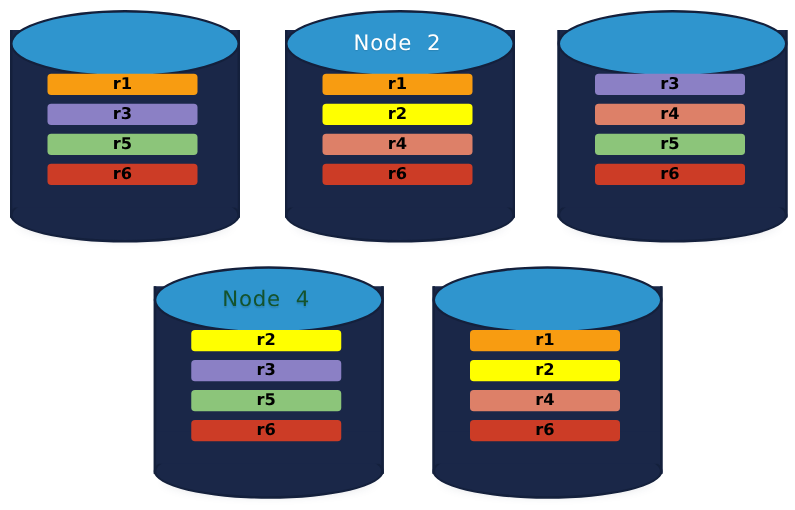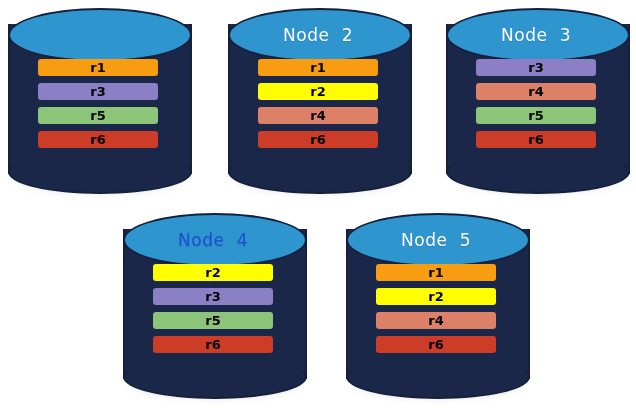--- a/index.html
+++ b/index.html
@@ -172,50 +172,48 @@
     <div class="bar" style="background: rgb(204, 60, 38); color: rgb(0, 0, 0);">r6</div>
   </div>
 </div>
 
 <div class="node" style="left:444px; top:8px;">
   <div class="node-shadow"></div>
   <div class="node-body" style="background: rgb(26, 39, 72);"></div>
   <div class="node-bottom" style="background: rgb(26, 39, 72); border-color: rgb(20, 32, 60);"></div>
   <div class="node-seam" style="background: rgb(26, 39, 72);"></div>
   <div class="node-top" style="background: rgb(47, 149, 206); border-color: rgb(20, 32, 60);"></div>
-  <div class="node-title" style="color: rgb(255, 255, 255);">Node  3</div>
   <div class="bars">
     <div class="bar" style="background: rgb(139, 128, 197); color: rgb(0, 0, 0);">r3</div>
     <div class="bar" style="background: rgb(221, 128, 104); color: rgb(0, 0, 0);">r4</div>
     <div class="bar" style="background: rgb(140, 197, 122); color: rgb(0, 0, 0);">r5</div>
     <div class="bar" style="background: rgb(204, 60, 38); color: rgb(0, 0, 0);">r6</div>
   </div>
 </div>
 
 <div class="node" style="left:121px; top:213px;">
   <div class="node-shadow"></div>
   <div class="node-body" style="background: rgb(26, 39, 72);"></div>
   <div class="node-bottom" style="background: rgb(26, 39, 72); border-color: rgb(20, 32, 60);"></div>
   <div class="node-seam" style="background: rgb(26, 39, 72);"></div>
   <div class="node-top" style="background: rgb(47, 149, 206); border-color: rgb(20, 32, 60);"></div>
-  <div class="node-title" style="color: #1d4ed8;">Node  4</div>
+  <div class="node-title" style="color: #14532d;">Node  4</div>
   <div class="bars">
     <div class="bar" style="background: rgb(255, 255, 0); color: rgb(0, 0, 0);">r2</div>
     <div class="bar" style="background: rgb(139, 128, 197); color: rgb(0, 0, 0);">r3</div>
     <div class="bar" style="background: rgb(140, 197, 122); color: rgb(0, 0, 0);">r5</div>
     <div class="bar" style="background: rgb(204, 60, 38); color: rgb(0, 0, 0);">r6</div>
   </div>
 </div>
 
 <div class="node" style="left:344px; top:213px;">
   <div class="node-shadow"></div>
   <div class="node-body" style="background: rgb(26, 39, 72);"></div>
   <div class="node-bottom" style="background: rgb(26, 39, 72); border-color: rgb(20, 32, 60);"></div>
   <div class="node-seam" style="background: rgb(26, 39, 72);"></div>
   <div class="node-top" style="background: rgb(47, 149, 206); border-color: rgb(20, 32, 60);"></div>
-  <div class="node-title" style="color: rgb(255, 255, 255);">Node  5</div>
   <div class="bars">
     <div class="bar" style="background: rgb(248, 156, 17); color: rgb(0, 0, 0);">r1</div>
     <div class="bar" style="background: rgb(255, 255, 0); color: rgb(0, 0, 0);">r2</div>
     <div class="bar" style="background: rgb(221, 128, 104); color: rgb(0, 0, 0);">r4</div>
     <div class="bar" style="background: rgb(204, 60, 38); color: rgb(0, 0, 0);">r6</div>
   </div>
 </div>
 
 </body></html>

